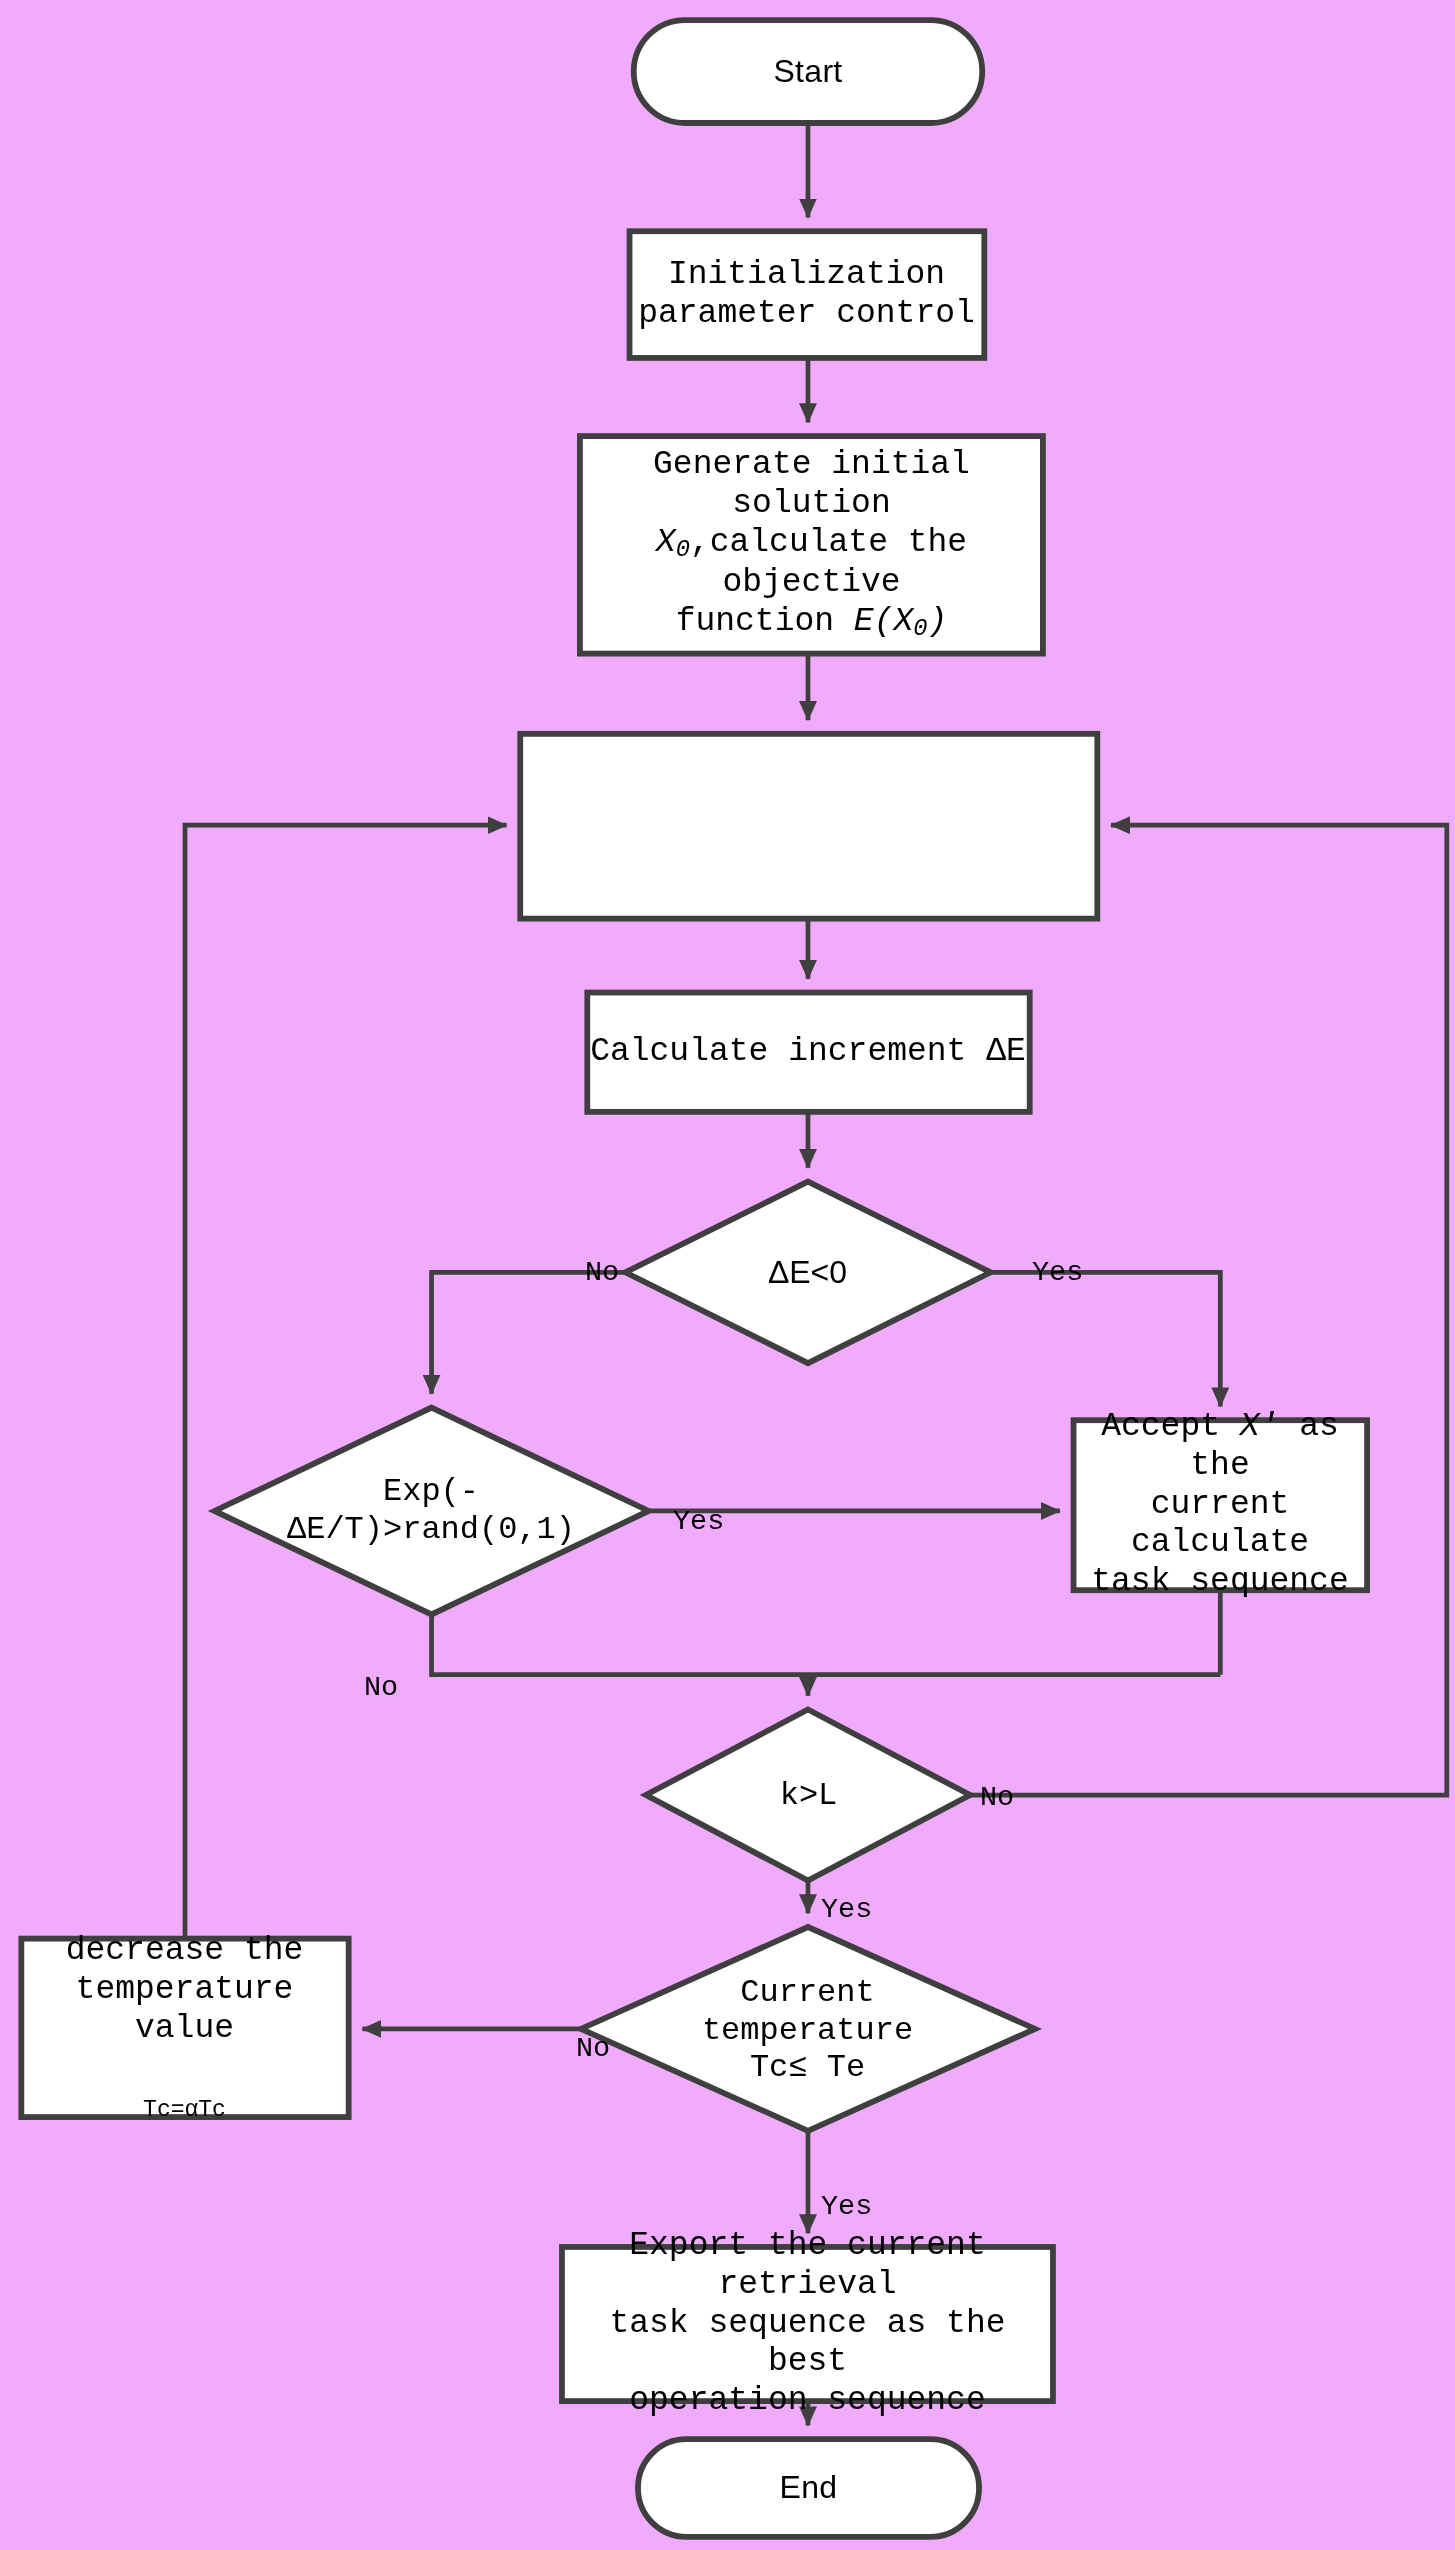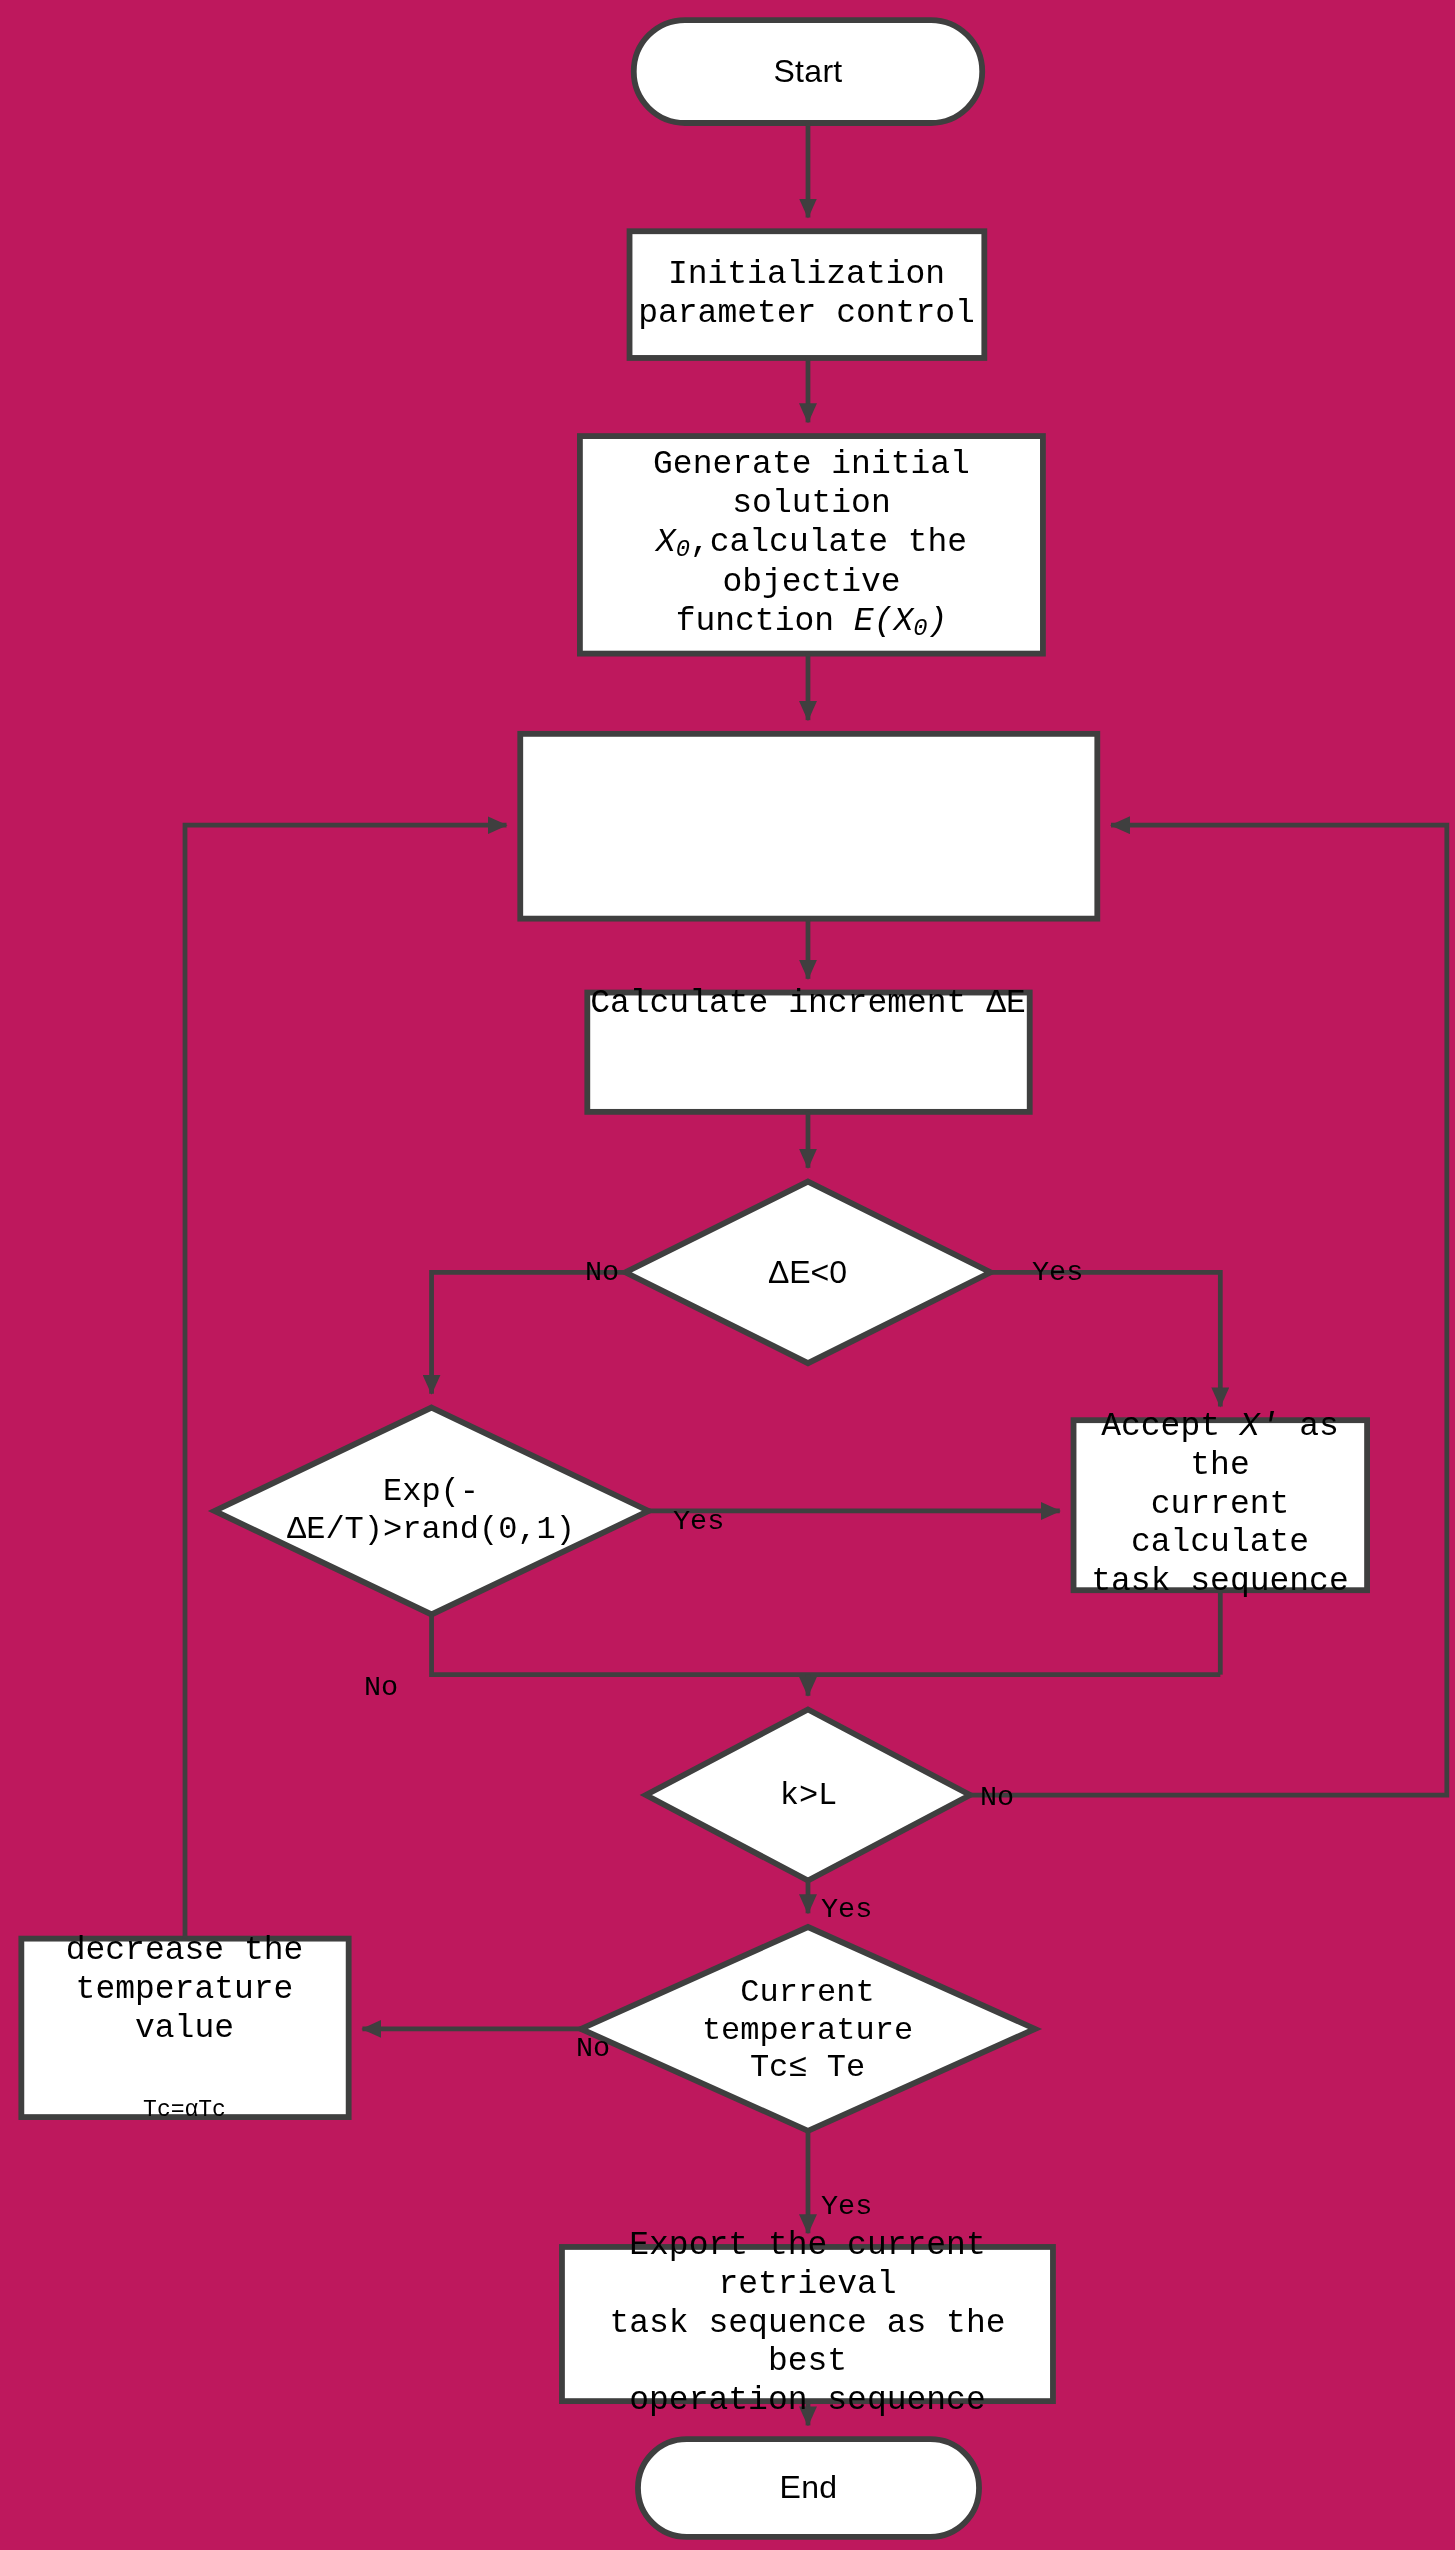--- a/index.html
+++ b/index.html
@@ -8,21 +8,21 @@
     padding: 0;
     background: #ffffff;
   }
   body {
     font-family: "Liberation Serif", "DejaVu Serif", serif;
   }
   #canvas {
     position: relative;
     width: 1456px;
     height: 2550px;
-    background: #be185d;
+    background: #f0abfc;
     overflow: hidden;
   }
   #flow-svg {
     position: absolute;
     left: 0;
     top: 0;
     width: 1456px;
     height: 2550px;
   }
   
@@ -148,21 +148,21 @@
 
   <div class="node-label serif process-text" style="left:580px; top:436px; width:463px; height:218px;">
     <div>
       <div>Generate initial solution</div>
       <div><em class="it">X</em><sub class="sb">0</sub><span>,calculate the objective</span></div>
       <div><span>function </span><em class="it">E(X</em><sub class="sb">0</sub><em class="it">)</em></div>
     </div>
   </div>
 
 
-  <div class="node-label serif process-text" style="left:587px; top:945px; width:442px; height:119px;">
+  <div class="node-label serif process-text" style="left:587px; top:993px; width:442px; height:119px;">
     <span>Calculate increment ΔE</span>
   </div>
 
   <div class="node-label sans decision-text" style="left:681px; top:1240px; width:253px; height:65px;">
     <span>ΔE&lt;0</span>
   </div>
 
   <div class="node-label serif decision-text" style="left:241px; top:1478px; width:380px; height:65px;">
     <span>Exp(-ΔE/T)&gt;rand(0,1)</span>
   </div>

